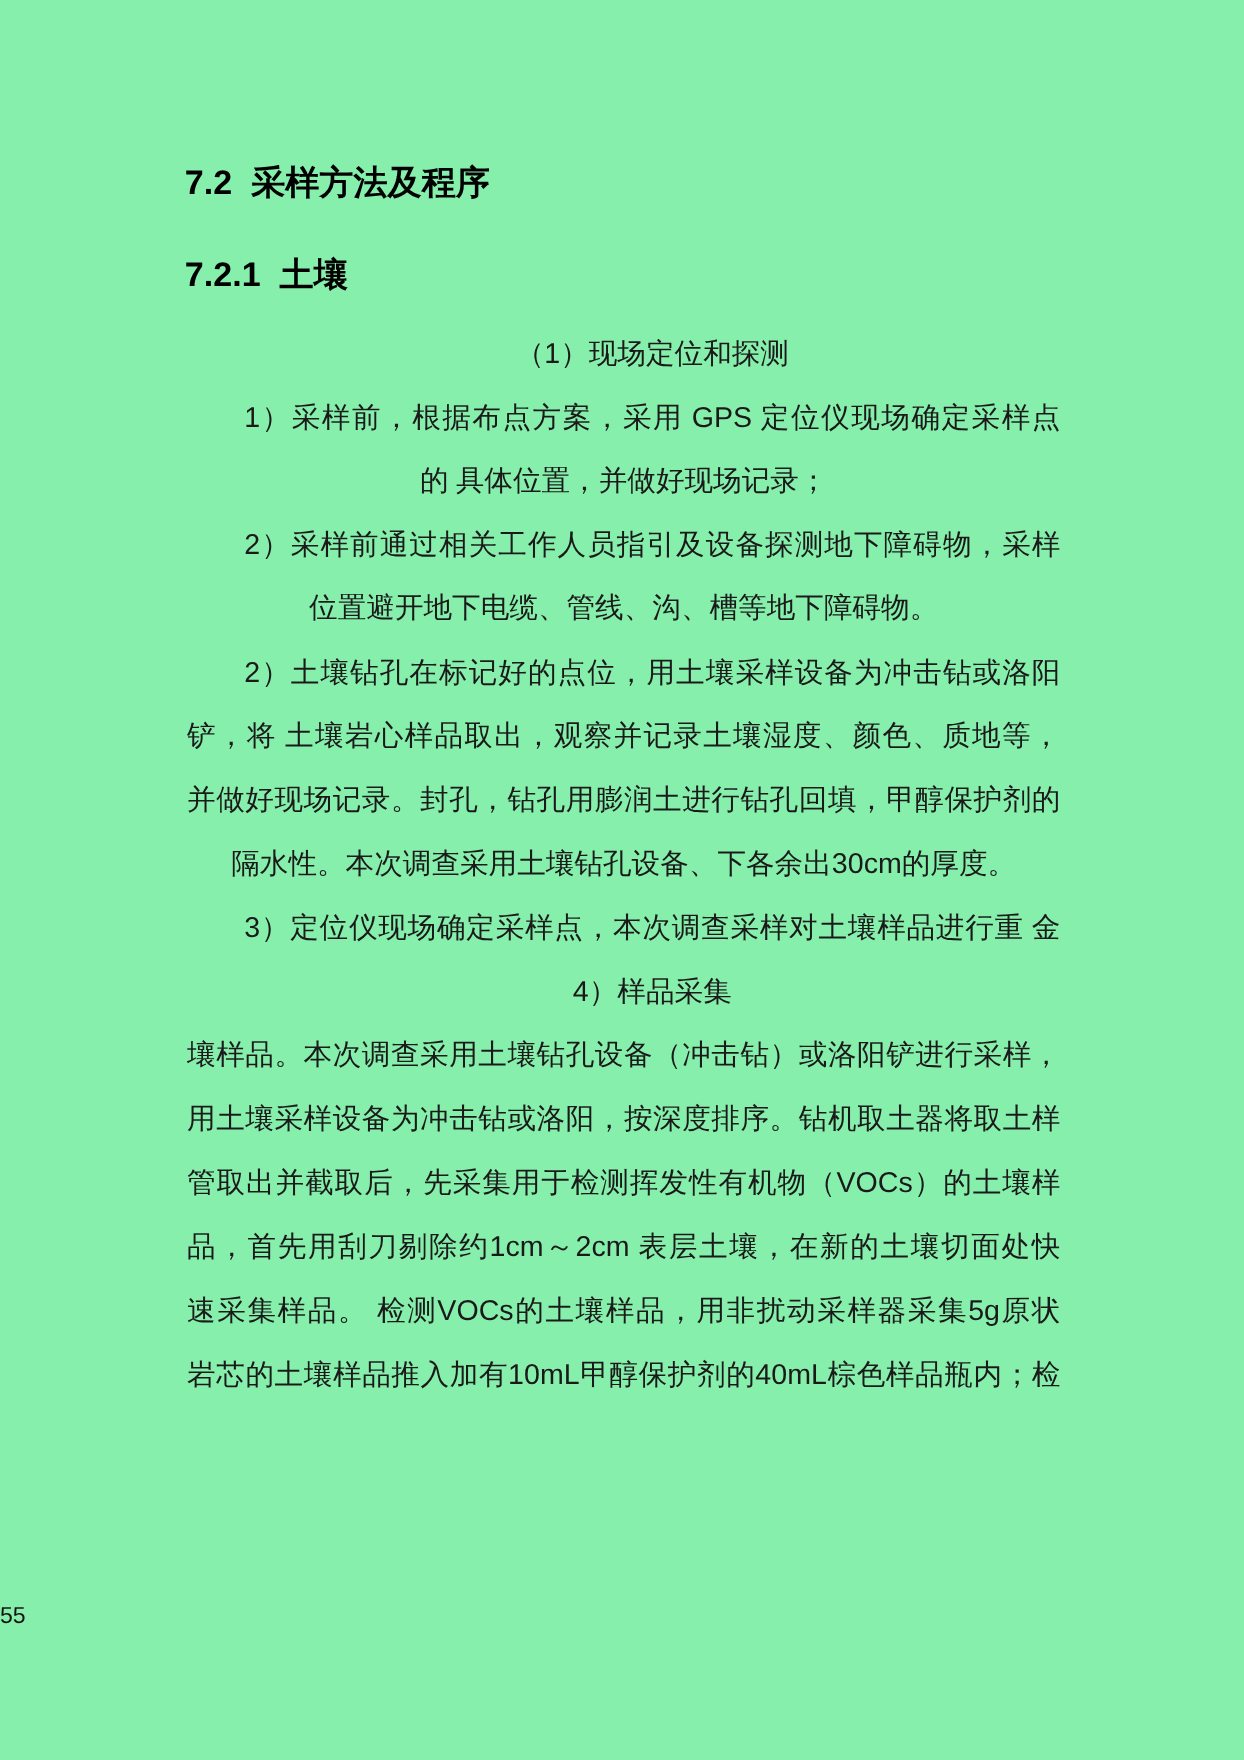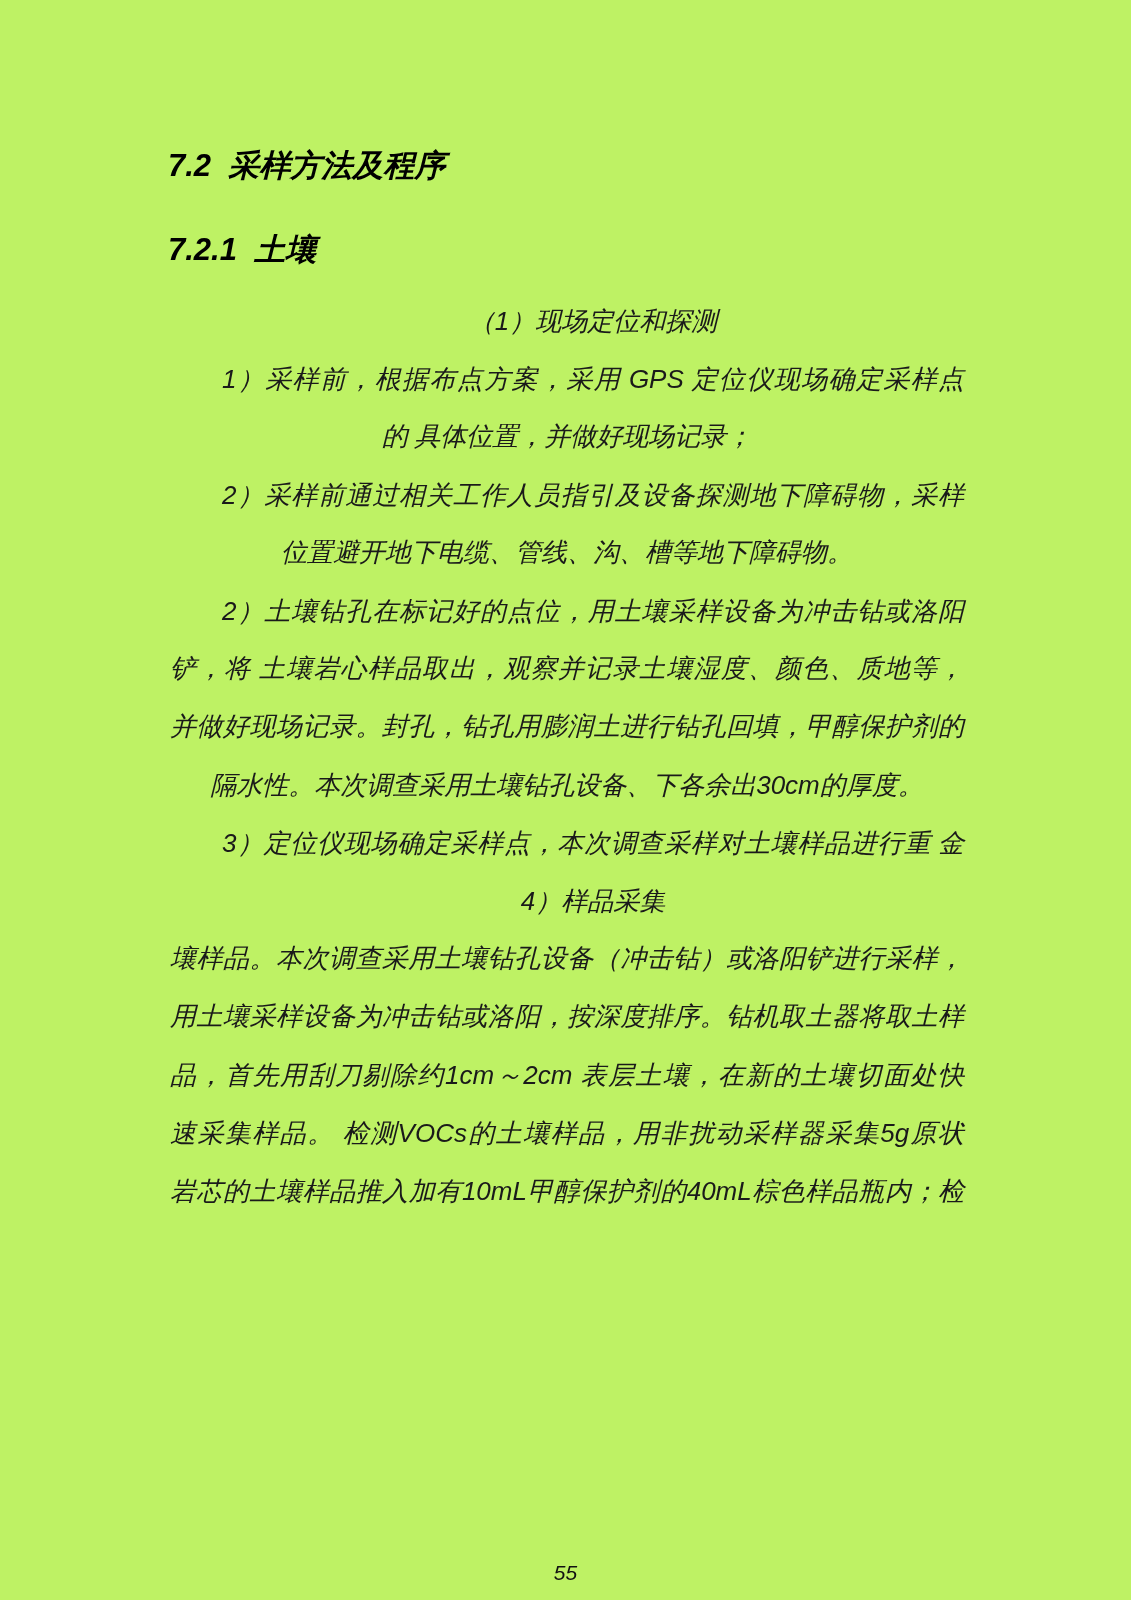--- a/index.html
+++ b/index.html
@@ -4,24 +4,23 @@
 <style>
   html, body {
     margin: 0;
     padding: 0;
     background: #ffffff;
   }
   .page {
     position: relative;
     width: 1131px;
     height: 1600px;
-    background: #bef264;
+    background: #86efac;
     overflow: hidden;
     font-family: "Liberation Serif", serif;
-    font-style: italic;
   }
   .heading {
     position: absolute;
     left: 168px;
     font-family: "Liberation Sans", sans-serif;
     font-weight: bold;
     font-size: 31px;
     line-height: 36px;
     color: #000000;
     white-space: nowrap;
@@ -46,24 +45,23 @@
     text-align-last: justify;
   }
   .line.indent {
     text-indent: 52px;
   }
   .lt {
     font-family: "Liberation Sans", sans-serif;
   }
   .page-number {
     position: absolute;
-    top: 1560px;
+    top: 1456px;
     left: 0;
     width: 100%;
-    text-align: center;
     font-family: "Liberation Sans", sans-serif;
     font-size: 21px;
     line-height: 26px;
     color: #111111;
   }
 </style>
 </head>
 <body>
 
 <div class="page">
@@ -79,20 +77,21 @@
       <div class="line indent justify"><span class="lt">2</span><span>）采样前通过相关工作人员指引及设备探测地下障碍物，采样</span></div>
       <div class="line"><span>位置避开地下电缆、管线、沟、槽等地下障碍物。</span></div>
       <div class="line indent justify"><span class="lt">2</span><span>）土壤钻孔在标记好的点位，用土壤采样设备为冲击钻或洛阳</span></div>
       <div class="line justify"><span>铲，将 土壤岩心样品取出，观察并记录土壤湿度、颜色、质地等，</span></div>
       <div class="line justify"><span>并做好现场记录。封孔，钻孔用膨润土进行钻孔回填，甲醇保护剂的</span></div>
       <div class="line"><span>隔水性。本次调查采用土壤钻孔设备、下各余出</span><span class="lt">30cm</span><span>的厚度。</span></div>
       <div class="line indent justify"><span class="lt">3</span><span>）定位仪现场确定采样点，本次调查采样对土壤样品进行重 金</span></div>
       <div class="line indent"><span class="lt">4</span><span>）样品采集</span></div>
       <div class="line justify"><span>壤样品。本次调查采用土壤钻孔设备（冲击钻）或洛阳铲进行采样，</span></div>
       <div class="line justify"><span>用土壤采样设备为冲击钻或洛阳，按深度排序。钻机取土器将取土样</span></div>
+      <div class="line justify"><span>管取出并截取后，先采集用于检测挥发性有机物（</span><span class="lt">VOCs</span><span>）的土壤样</span></div>
       <div class="line justify"><span>品，首先用刮刀剔除约</span><span class="lt">1cm</span><span>～</span><span class="lt">2cm</span><span> 表层土壤，在新的土壤切面处快</span></div>
       <div class="line justify"><span>速采集样品。 检测</span><span class="lt">VOCs</span><span>的土壤样品，用非扰动采样器采集</span><span class="lt">5g</span><span>原状</span></div>
       <div class="line justify"><span>岩芯的土壤样品推入加有</span><span class="lt">10mL</span><span>甲醇保护剂的</span><span class="lt">40mL</span><span>棕色样品瓶内；检</span></div>
     </div>
 
   <div class="page-number">55</div>
 
 </div>
 
 </body></html>

